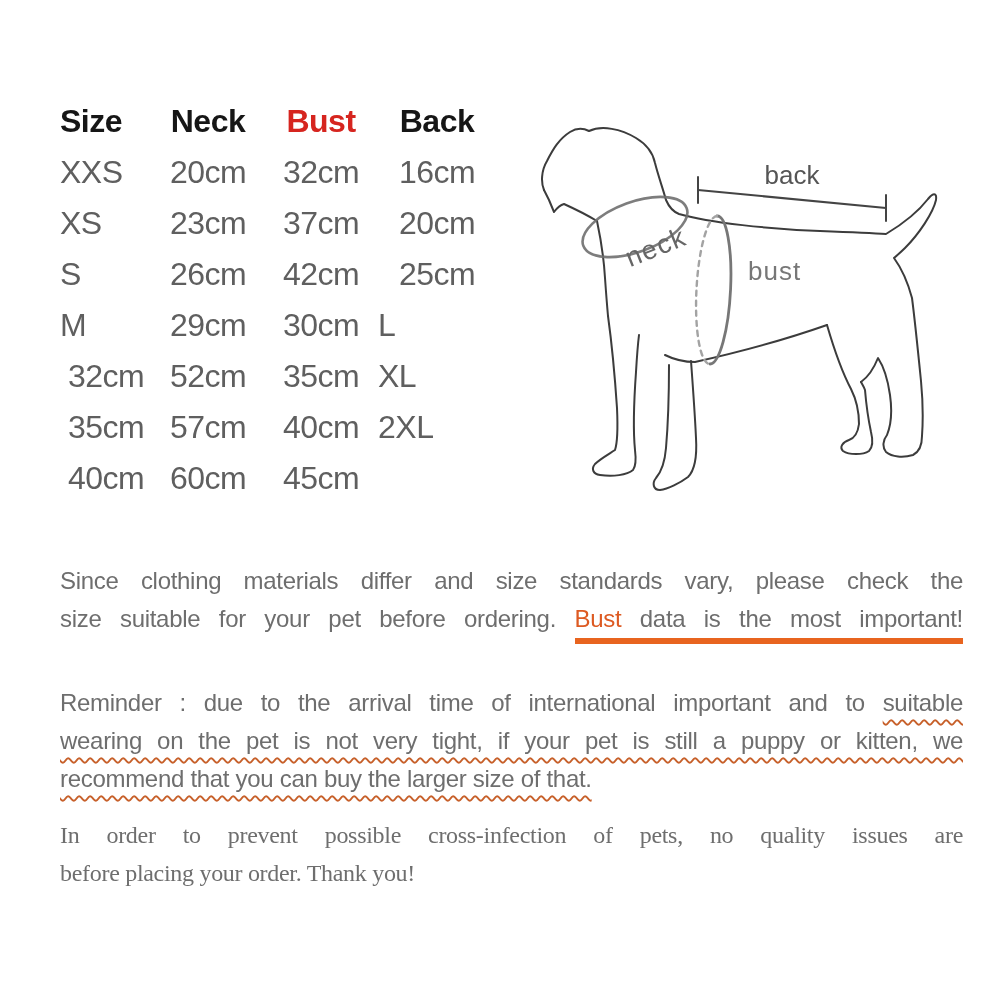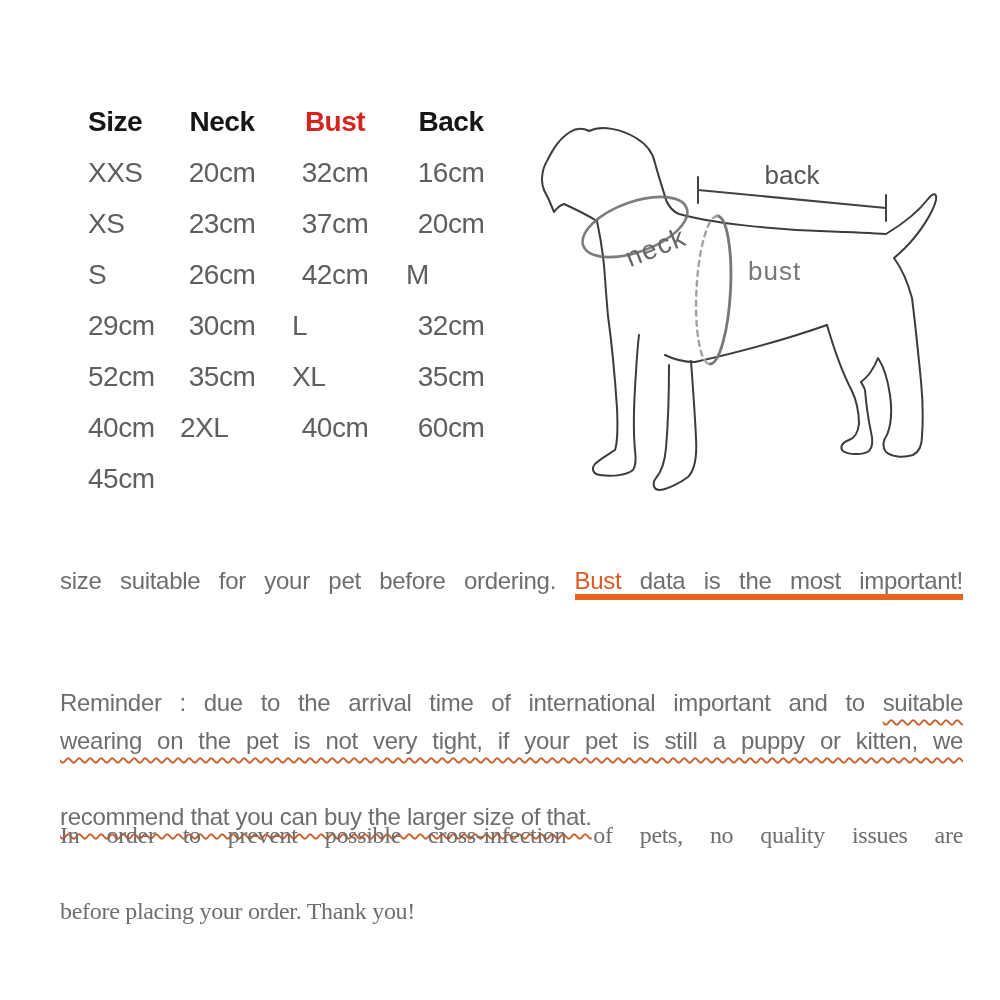--- a/index.html
+++ b/index.html
@@ -19,42 +19,43 @@
 
   
   .size-table{
     position:absolute;left:60px;top:96px;
     display:grid;
     grid-template-columns:92px 112px 114px 118px;
     grid-auto-rows:51px;
     align-items:center;
   }
   .size-table .cell{
-    font-size:28px;letter-spacing:-0.5px;
-    color:var(--table-gray);text-align:center;white-space:nowrap;margin-left:28px;
+    font-size:32px;letter-spacing:-0.5px;
+    color:var(--table-gray);text-align:center;white-space:nowrap;
   }
   .size-table .cell.col-size{text-align:left;}
   .size-table .cell.head{font-weight:bold;color:var(--table-black);}
   .size-table .cell.head.bust{color:var(--header-red);}
 
   
   .dog-diagram{position:absolute;left:505px;top:100px;width:490px;height:410px;}
 
   
   .para{position:absolute;left:60px;width:903px;color:var(--body-gray);
         font-size:24px;line-height:38px;letter-spacing:-0.3px;}
   .para .line{text-align:justify;text-align-last:justify;white-space:normal;}
-  .para .line.natural{text-align-last:left;margin-top:38px;}
+  .para .line.natural{text-align-last:left;}
   .p1{top:562px;}
   .p2{top:684px;}
   .p3{top:816px;font-family:Liberation Serif, serif;}
 
   .hl-orange{color:var(--highlight-orange);}
   .solid-underline{
     border-bottom:6px solid var(--underline-orange);
+    padding-bottom:6px;
   }
   .wavy{
     text-decoration-line:underline;
     text-decoration-style:wavy;
     text-decoration-color:var(--wavy-orange);
     text-decoration-thickness:2px;
     text-underline-offset:8px;
   }
 
   svg text{font-family:"Liberation Sans","DejaVu Sans",sans-serif;}
@@ -74,32 +75,34 @@
   <div class="cell">16cm</div>
 
   <div class="cell col-size">XS</div>
   <div class="cell">23cm</div>
   <div class="cell">37cm</div>
   <div class="cell">20cm</div>
 
   <div class="cell col-size">S</div>
   <div class="cell">26cm</div>
   <div class="cell">42cm</div>
+  <div class="cell">25cm</div>
 
   <div class="cell col-size">M</div>
   <div class="cell">29cm</div>
   <div class="cell">30cm</div>
 
   <div class="cell col-size">L</div>
   <div class="cell">32cm</div>
   <div class="cell">52cm</div>
   <div class="cell">35cm</div>
 
   <div class="cell col-size">XL</div>
   <div class="cell">35cm</div>
+  <div class="cell">57cm</div>
   <div class="cell">40cm</div>
 
   <div class="cell col-size">2XL</div>
   <div class="cell">40cm</div>
   <div class="cell">60cm</div>
   <div class="cell">45cm</div>
 </div>
 
 <svg class="dog-diagram" viewBox="0 0 490 410" fill="none" stroke-linecap="round" stroke-linejoin="round">
 
@@ -143,20 +146,21 @@
     <line x1="193" y1="90" x2="381" y2="108"></line>
     <line x1="381" y1="95" x2="381" y2="121"></line>
   </g>
 
   <text x="287" y="84" font-size="26" fill="#555555" text-anchor="middle" stroke="none">back</text>
   <text x="152" y="156" font-size="27" fill="#666666" text-anchor="middle" stroke="none" letter-spacing="1.5" transform="rotate(-22 152 150)">neck</text>
   <text x="243" y="180" font-size="26" fill="#777777" text-anchor="start" stroke="none" letter-spacing="1">bust</text>
 </svg>
 
 <div class="para p1">
+  <div class="line">Since clothing materials differ and size standards vary, please check the</div>
   <div class="line"><span>size suitable for your pet before ordering. </span><span class="solid-underline"><span class="hl-orange">Bust</span><span> data is the most important!</span></span></div>
 </div>
 
 <div class="para p2">
   <div class="line"><span>Reminder : due to the arrival time of international important and to </span><span class="wavy">suitable</span></div>
   <div class="line wavy">wearing on the pet is not very tight, if your pet is still a puppy or kitten, we</div>
   <div class="line natural wavy">recommend that you can buy the larger size of that.</div>
 </div>
 
 <div class="para p3">

